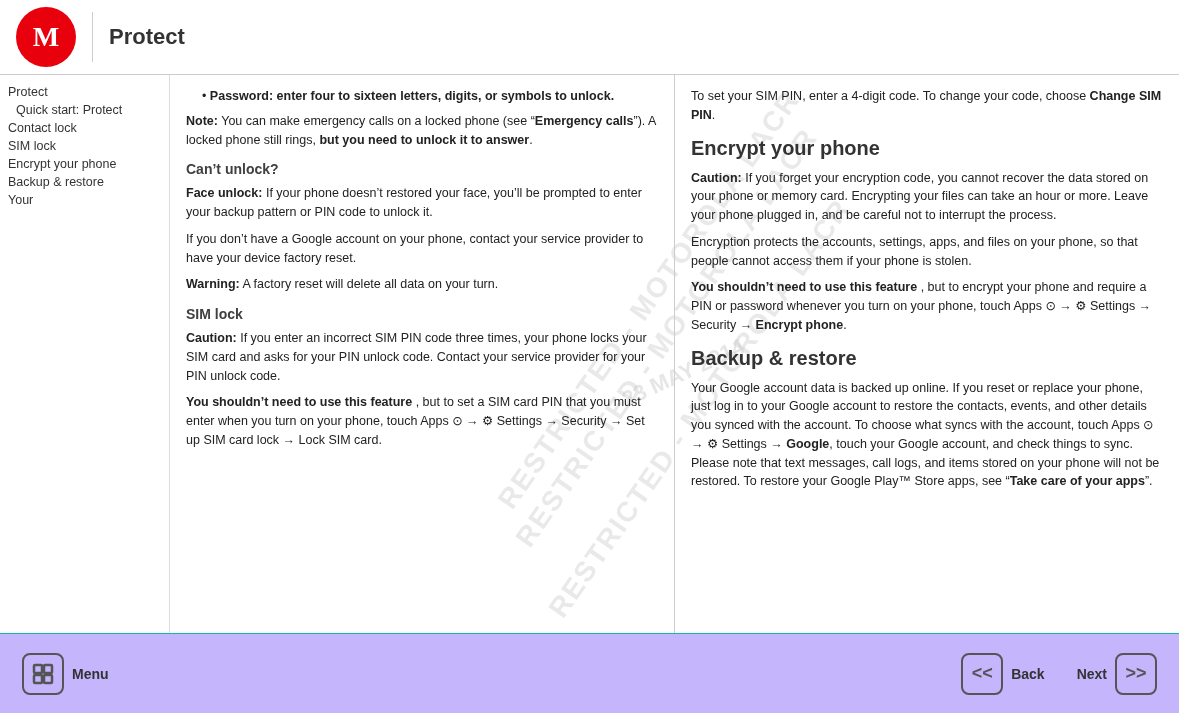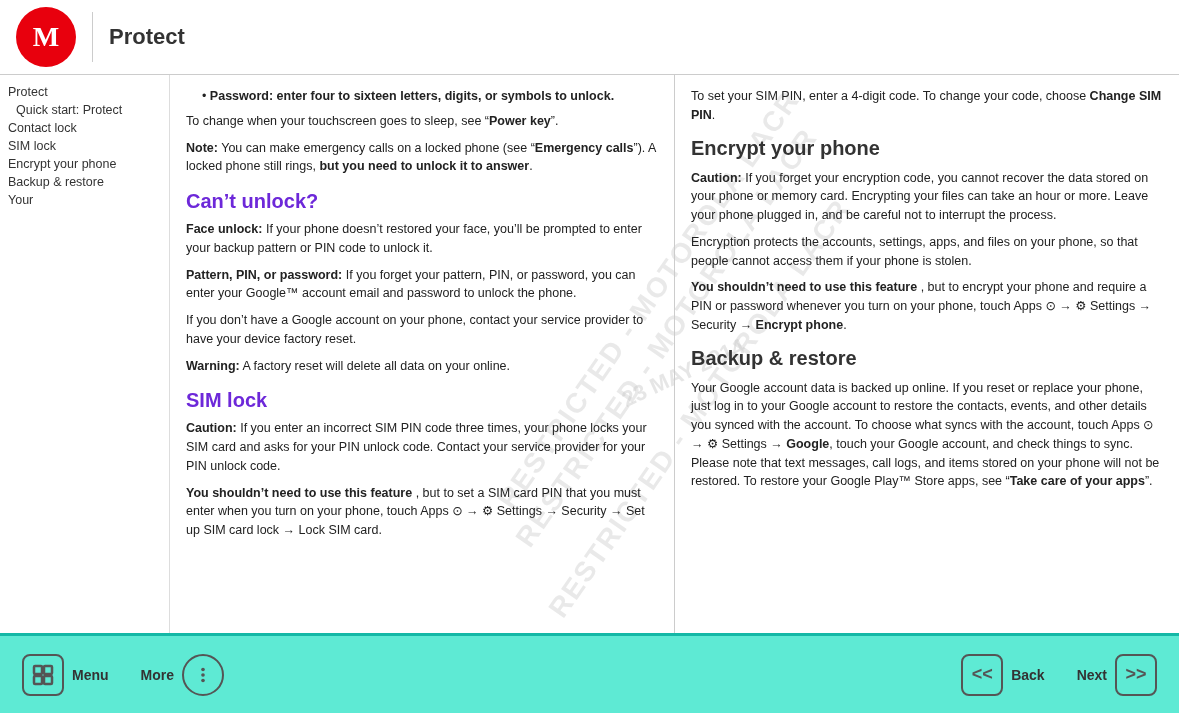--- a/index.html
+++ b/index.html
@@ -113,37 +113,37 @@
       color: #222;
     }
 
     .section-heading {
       font-size: 20px;
       font-weight: bold;
       color: #333;
       margin: 8px 0 6px 0;
     }
     .section-heading-sm {
-      font-size: 20px;
-      font-weight: bold;
-      color: #6d28d9;
+      font-size: 14px;
+      font-weight: bold;
+      color: #404040;
       margin: 10px 0 4px 0;
     }
 
     p { margin-bottom: 8px; }
     .bold { font-weight: bold; }
 
     
     .footer {
       display: flex;
       align-items: center;
       justify-content: space-between;
       padding: 4px 12px;
-      border-top: 3px solid #14b8a6;
-      background: #5eead4;
+      border-top: 1px solid #14b8a6;
+      background: #c4b5fd;
       height: 80px;
       flex-shrink: 0;
       gap: 12px;
     }
     .footer-btn {
       display: flex;
       align-items: center;
       gap: 8px;
       cursor: pointer;
       font-size: 14px;
@@ -210,46 +210,39 @@
     </div>
 
     <div class="text-columns">
 
       <div class="col-left">
 
         <p class="bullet-item">
           <span class="bold">Password: enter four to sixteen letters, digits, or symbols to unlock.</span>
         </p>
 
-        <p>
-          <span>To change when your touchscreen goes to sleep, see “</span><span class="bold">Power key</span><span>”.</span>
-        </p>
 
         <p>
           <span class="bold">Note:</span>
           <span> You can make emergency calls on a locked phone (see “</span><span class="bold">Emergency calls</span><span>”). A locked phone still rings, </span><span class="bold">but you need to unlock it to answer</span><span>.</span>
         </p>
 
         <p class="section-heading-sm">Can’t unlock?</p>
 
         <p>
           <span class="bold">Face unlock:</span>
           <span> If your phone doesn’t restored your face, you’ll be prompted to enter your backup pattern or PIN code to unlock it.</span>
         </p>
 
-        <p>
-          <span class="bold">Pattern, PIN, or password:</span>
-          <span> If you forget your pattern, PIN, or password, you can enter your Google™ account email and password to unlock the phone.</span>
-        </p>
 
         <p>If you don’t have a Google account on your phone, contact your service provider to have your device factory reset.</p>
 
         <p>
           <span class="bold">Warning:</span>
-          <span> A factory reset will delete all data on your online.</span>
+          <span> A factory reset will delete all data on your turn.</span>
         </p>
 
         <p class="section-heading-sm">SIM lock</p>
 
         <p>
           <span class="bold">Caution:</span>
           <span> If you enter an incorrect SIM PIN code three times, your phone locks your SIM card and asks for your PIN unlock code. Contact your service provider for your PIN unlock code.</span>
         </p>
 
         <p>
@@ -297,30 +290,20 @@
         <svg width="24" height="24" viewBox="0 0 24 24" fill="none" stroke="#555" stroke-width="2.5">
           <rect x="3" y="3" width="8" height="8" rx="1"></rect>
           <rect x="13" y="3" width="8" height="8" rx="1"></rect>
           <rect x="3" y="13" width="8" height="8" rx="1"></rect>
           <rect x="13" y="13" width="8" height="8" rx="1"></rect>
         </svg>
       </div>
       <span>Menu</span>
     </button>
 
-    <button class="footer-btn">
-      <span>More</span>
-      <div class="footer-btn-icon-round">
-        <svg width="22" height="22" viewBox="0 0 24 24" fill="#555">
-          <circle cx="12" cy="6" r="2"></circle>
-          <circle cx="12" cy="12" r="2"></circle>
-          <circle cx="12" cy="18" r="2"></circle>
-        </svg>
-      </div>
-    </button>
   </div>
 
   <div class="footer-right">
     <button class="footer-btn">
       <div class="footer-btn-icon">
         <span>&lt;&lt;</span>
       </div>
       <span>Back</span>
     </button>
 

